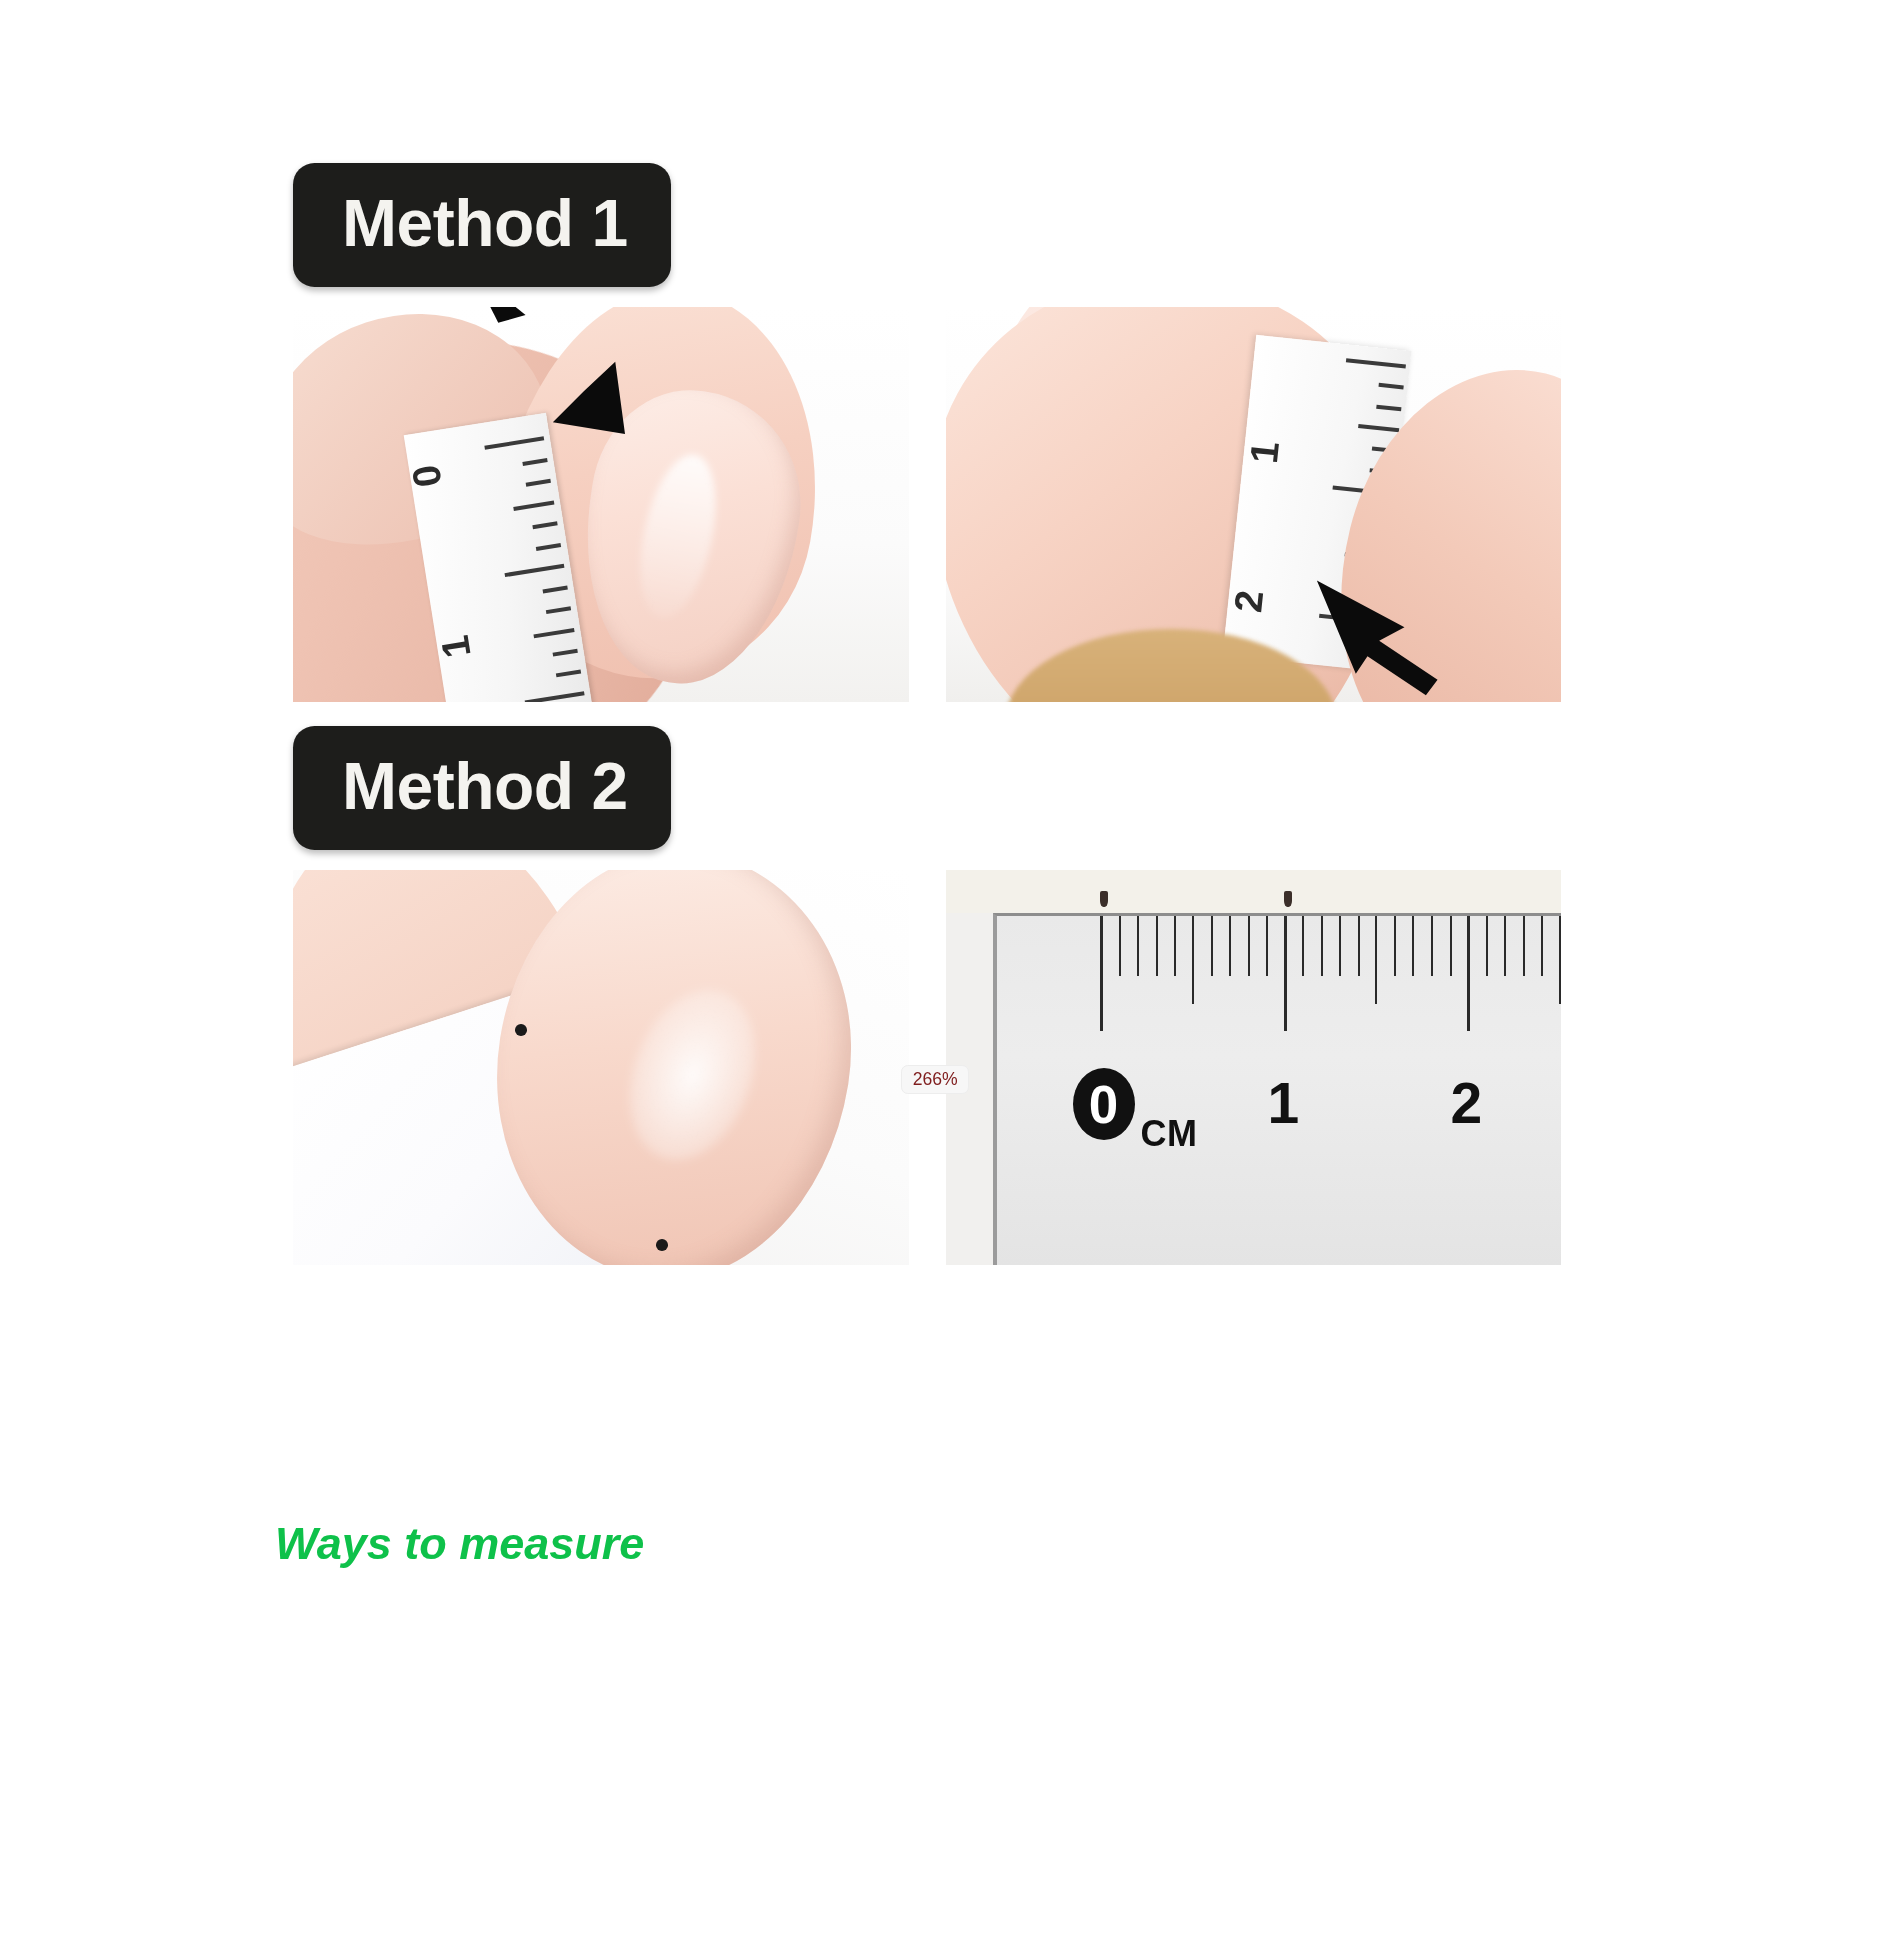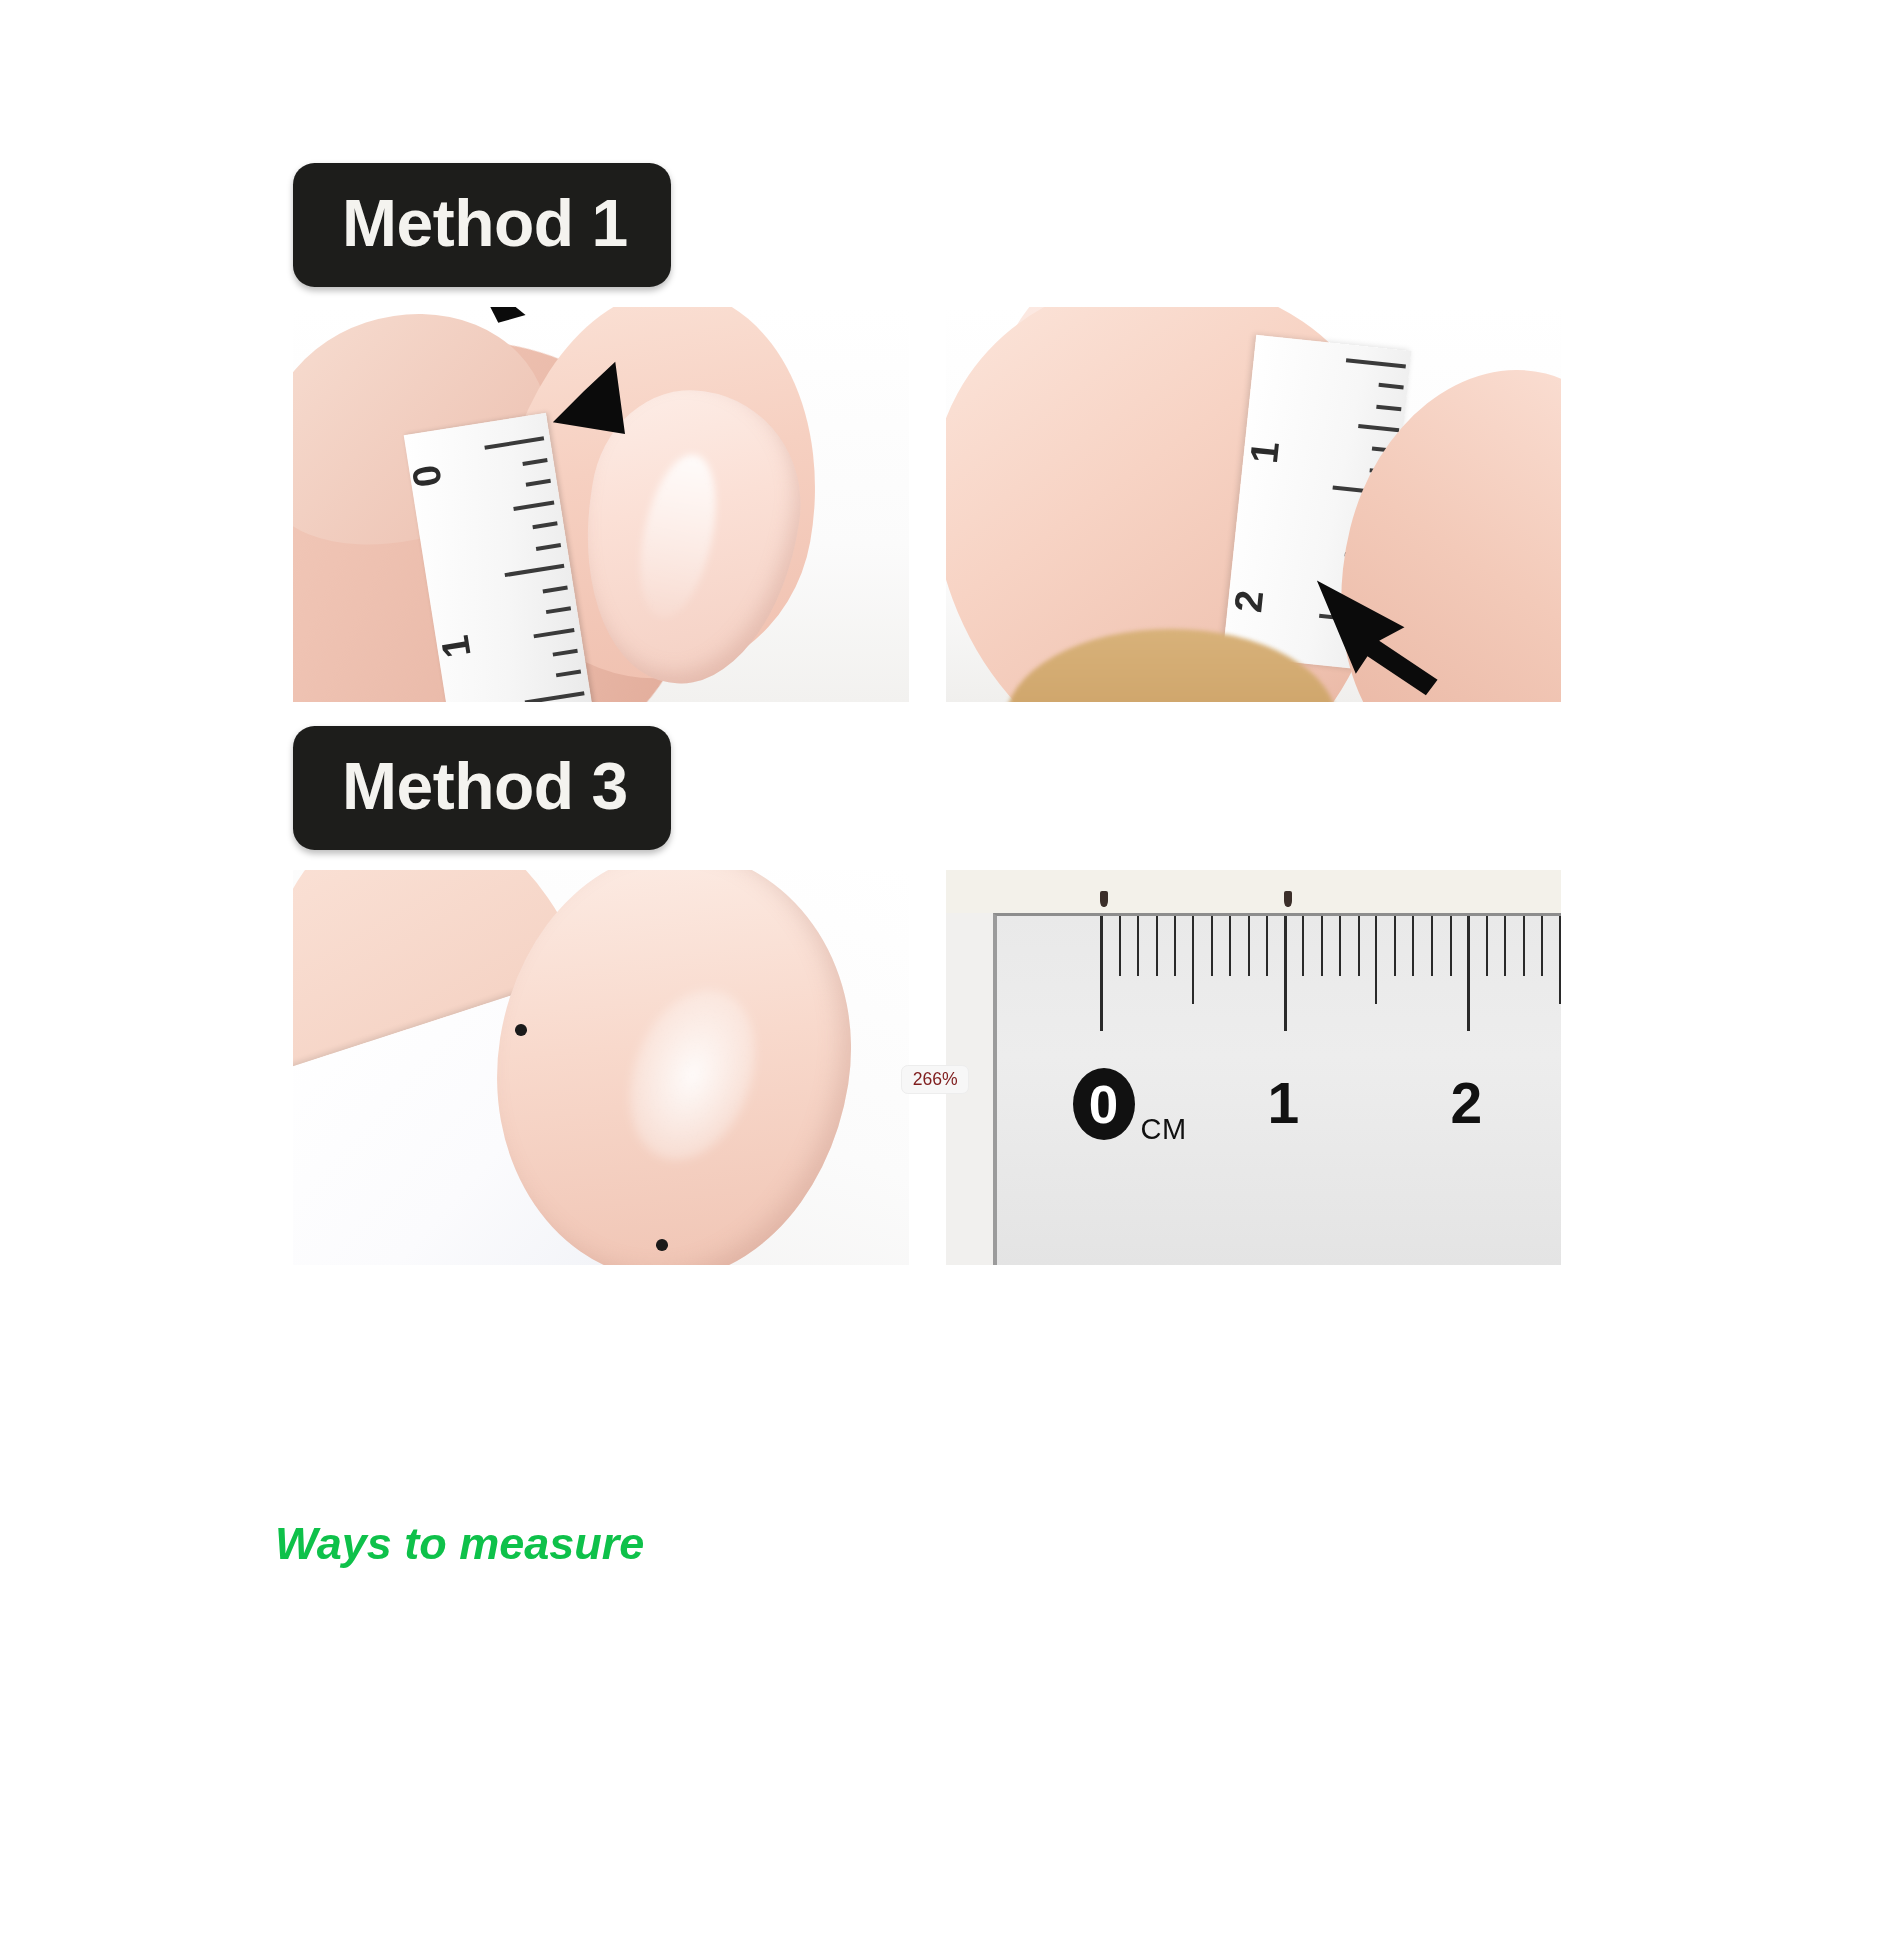--- a/index.html
+++ b/index.html
@@ -213,21 +213,21 @@
   .r-tick { position:absolute; top:0; width:2.9px; background:#2a2a2a; }
   .r-num {
     position:absolute; font-size: 57px; font-weight:700; color:#111;
     font-family:"Liberation Sans", sans-serif;
   }
   .r-zero {
     position:absolute; width:62px; height:72px; border-radius:50%;
     background:#111; color:#fff; font-size:53px; font-weight:700;
     display:flex; align-items:center; justify-content:center;
   }
-  .r-cm { position:absolute; font-size:29px; font-weight:400; color:#111; letter-spacing:0.5px; }
+  .r-cm { position:absolute; font-size:36px; font-weight:700; color:#111; letter-spacing:0.5px; }
   .r-pin { position:absolute; width:8.8px; height:15.6px; background:#3b2f2a; border-radius:2px 2px 40% 40%; }
 
   
   .zoom-badge {
     position: absolute;
     left: 901px;
     top: 1065px;
     background: #f7f7f7;
     border: 1px solid #ededed;
     border-radius: 6.8px;
@@ -340,21 +340,21 @@
 
         <svg class="arrow-svg" style="left:365px; top:252px;" width="185" height="146" viewBox="0 0 190 150">
           <polygon points="6,22 96,70 70,84 130,124 118,140 58,100 46,118" fill="#0b0b0b"></polygon>
         </svg>
       </div>
     </div>
 
     <div class="photo-row" style="margin-top:168px;">
 
       <div class="method-badge badge-2">
-        <span>Method 3</span>
+        <span>Method 2</span>
         <span class="badge-ghost"></span>
       </div>
 
       <div class="photo">
         <div class="p3-bg"></div>
         <div class="p3-finger-back"></div>
         <div class="p3-paper"></div>
         <div class="p3-finger-front"></div>
         <div class="p3-gloss"></div>
         <div class="mark-dot" style="left:222px; top:154px;"></div>

